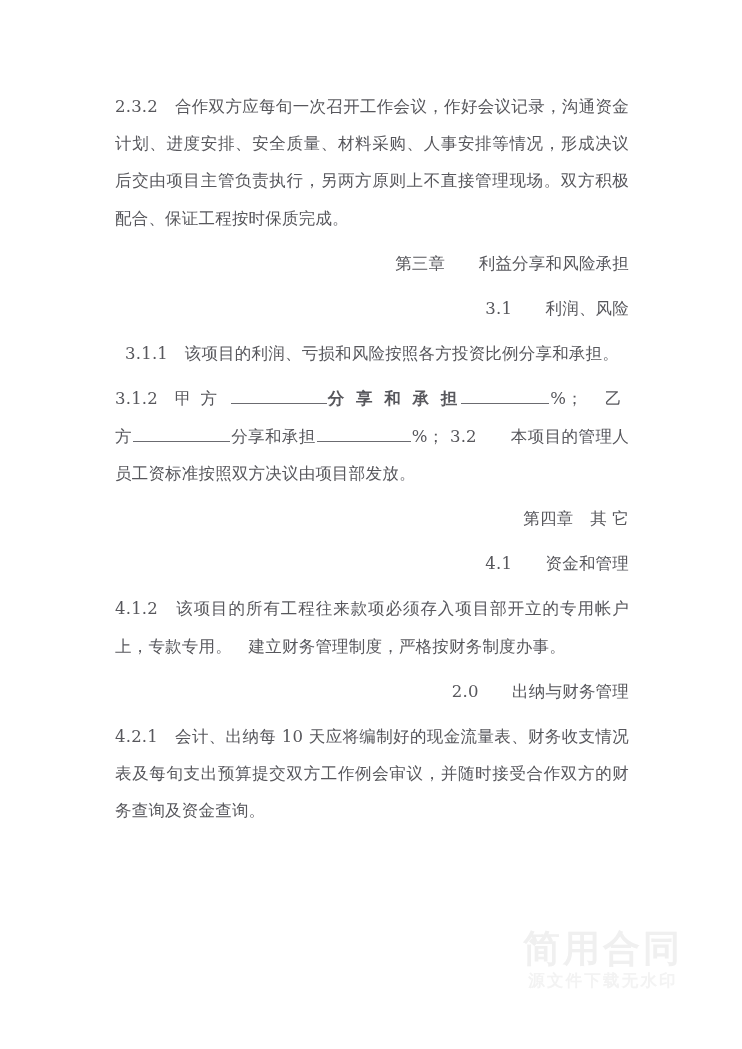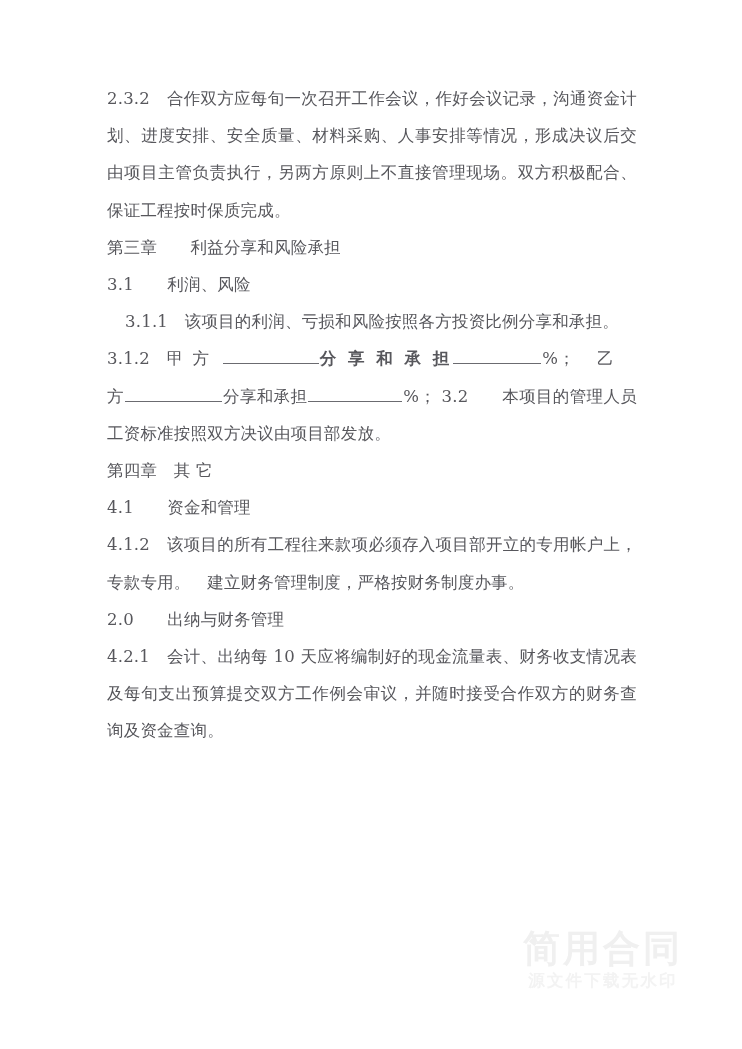--- a/index.html
+++ b/index.html
@@ -19,31 +19,31 @@
     box-sizing: border-box;
   }
   .doc-body {
     position: absolute;
     left: 107px;
     top: 80px;
     width: 530px;
   }
   
   .para {
-    margin: 0;
+    margin: 8px;
     color: #57575c;
     font-size: 16.5px;
     line-height: 37.2px;
     text-align: justify;
     text-justify: inter-ideograph;
     letter-spacing: 0.2px;
     font-family: "DejaVu Serif", "Liberation Serif", serif;
   }
   .para.heading {
-    text-align: left;
+    text-align: right;
   }
   .para.loose {
     text-align: center;
   }
   
   .num {
     white-space: pre;
   }
   .gap-sm { white-space: pre; }
   .gap-md { white-space: pre; }

